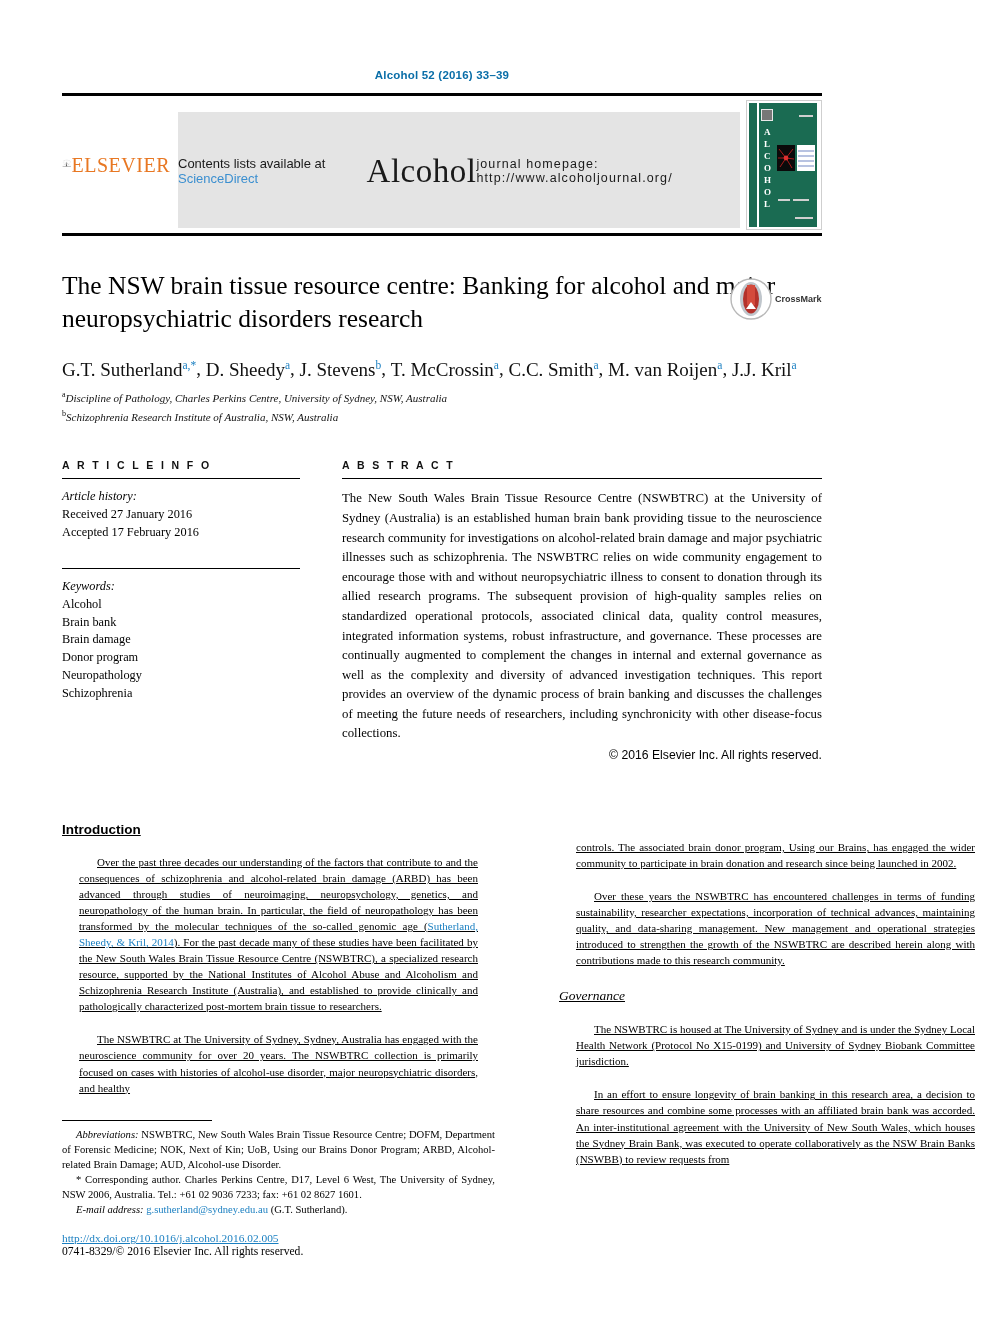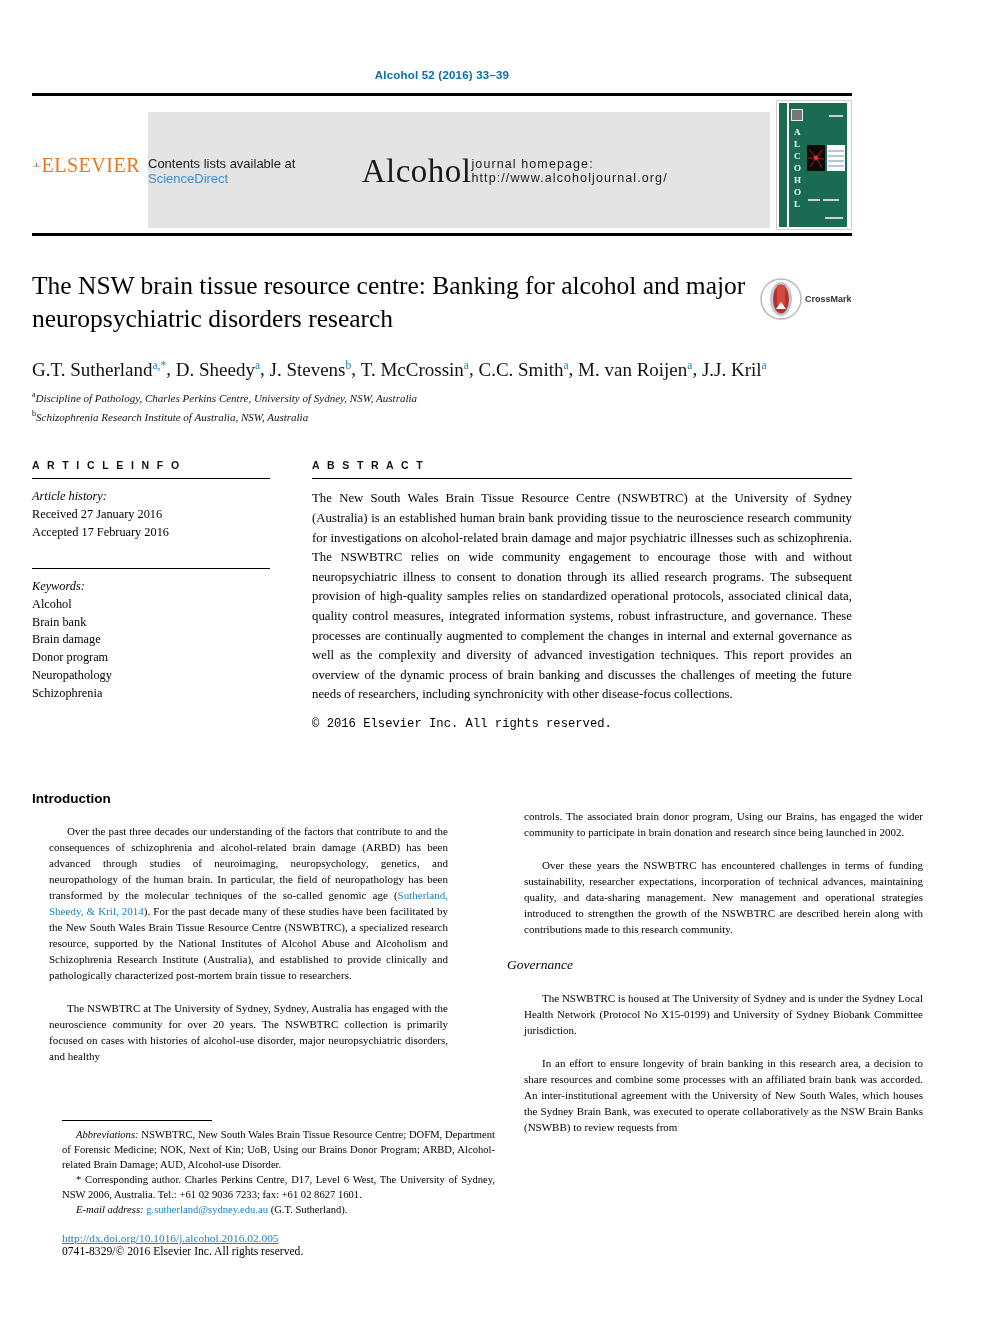--- a/index.html
+++ b/index.html
@@ -13,21 +13,21 @@
     font-family: "Liberation Serif", serif;
     color: #000000;
     position: relative;
     overflow: hidden;
   }
   .page {
     width: 884px;
     height: 1320px;
     position: relative;
     box-sizing: border-box;
-    padding: 0 32px;
+    padding: 0 62px;
     border-radius: 16px;
   }
 
   
   .running-head {
     text-align: center;
     color: #0a6ea8;
     font-family: "Liberation Sans", sans-serif;
     font-size: 11.5px;
     font-weight: bold;
@@ -202,31 +202,33 @@
 
   .abstract-body {
     font-family: "Liberation Serif", serif;
     font-size: 12.8px;
     line-height: 1.53;
     text-align: justify;
     padding-top: 10px;
     color: #000;
   }
   .copyright-line {
-    font-family: Liberation Mono, monospace;
+    text-align: right;
+    font-family: Liberation Sans, sans-serif;
     font-size: 12.2px;
-    margin-top: 12px;
+    margin-top: 4px;
   }
 
   
   .body-cols {
     margin-top: 60px;
     display: flex;
-    gap: 42px;
+    gap: 64px;
     position: relative;
+    text-decoration: underline;
   }
   .bcol { width: 433px; flex: 0 0 433px; position: relative; }
   h2.head {
     font-family: "Liberation Sans", sans-serif;
     font-size: 13.5px;
     font-weight: bold;
     margin: 0 0 14px 0;
     color: #000;
   }
   h3.subhead {

